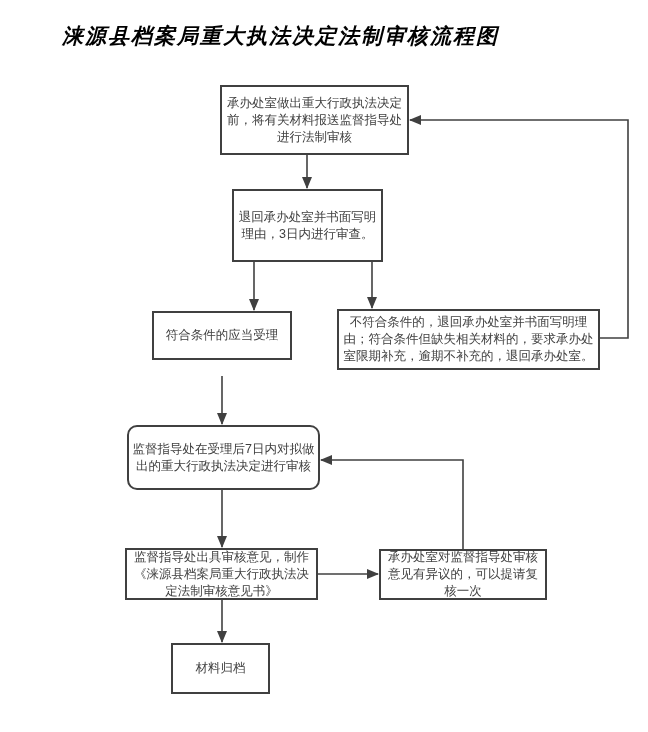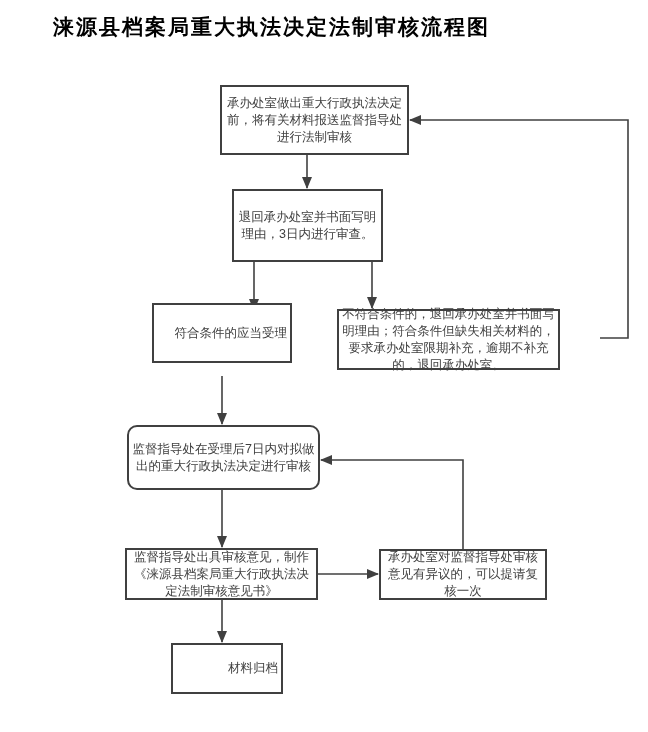--- a/index.html
+++ b/index.html
@@ -18,39 +18,40 @@
     position:relative;
     width:648px;
     height:732px;
     background:var(--background);
     overflow:hidden;
   }
   .title{
     position:absolute;
     left:46px;
     top:6px;
-    margin:7px;
+    margin:16px;
     font-size:21px;
     font-weight:bold;
     letter-spacing:2px;
     color:var(--title);
     font-family:"Liberation Serif","DejaVu Serif",serif;
+    font-style:italic;
   }
   .node{
     position:absolute;
     box-sizing:border-box;
     background:#ffffff;
     border:2px solid var(--box_border);
     color:var(--text);
     font-size:12.5px;
     line-height:17px;
     text-align:center;
     display:flex;
     align-items:center;
-    justify-content:flex-end;
+    justify-content:center;
     padding:2px 3px;
   }
   svg.connectors{
     position:absolute;
     left:0;top:0;
     pointer-events:none;
   }
   .edge{
     stroke:var(--line);
     stroke-width:1.6;
@@ -94,37 +95,37 @@
   </svg>
 
   <div class="node" style="left:220px; top:85px; width:189px; height:70px;">
     <span>承办处室做出重大行政执法决定前，将有关材料报送监督指导处进行法制审核</span>
   </div>
 
   <div class="node" style="left:232px; top:189px; width:151px; height:73px;">
     <span>退回承办处室并书面写明理由，3日内进行审查。</span>
   </div>
 
-  <div class="node" style="left:152px; top:303px; width:140px; height:60px;">
+  <div class="node" style="left:152px; top:311px; width:140px; height:49px;">
     <span>符合条件的应当受理</span>
   </div>
 
-  <div class="node" style="left:337px; top:309px; width:223px; height:61px;">
+  <div class="node" style="left:337px; top:309px; width:263px; height:61px;">
     <span>不符合条件的，退回承办处室并书面写明理由；符合条件但缺失相关材料的，要求承办处室限期补充，逾期不补充的，退回承办处室。</span>
   </div>
 
   <div class="node" style="left:127px; top:425px; width:193px; height:65px;border-radius:10px;">
     <span>监督指导处在受理后7日内对拟做出的重大行政执法决定进行审核</span>
   </div>
 
   <div class="node" style="left:125px; top:548px; width:193px; height:52px;">
     <span>监督指导处出具审核意见，制作《涞源县档案局重大行政执法决定法制审核意见书》</span>
   </div>
 
   <div class="node" style="left:379px; top:549px; width:168px; height:51px;">
     <span>承办处室对监督指导处审核意见有异议的，可以提请复核一次</span>
   </div>
 
-  <div class="node" style="left:171px; top:643px; width:112px; height:51px;">
+  <div class="node" style="left:171px; top:643px; width:99px; height:51px;">
     <span>材料归档</span>
   </div>
 
 </div>
 
 </body></html>

